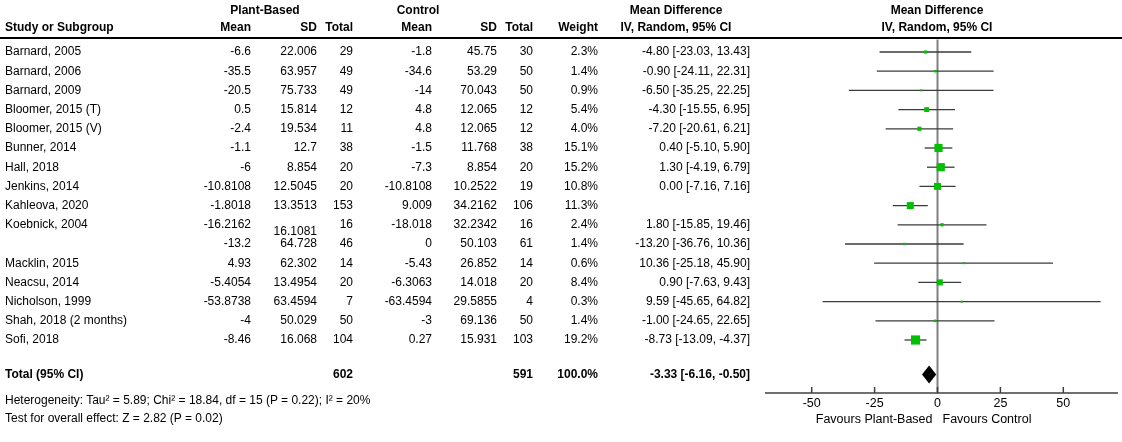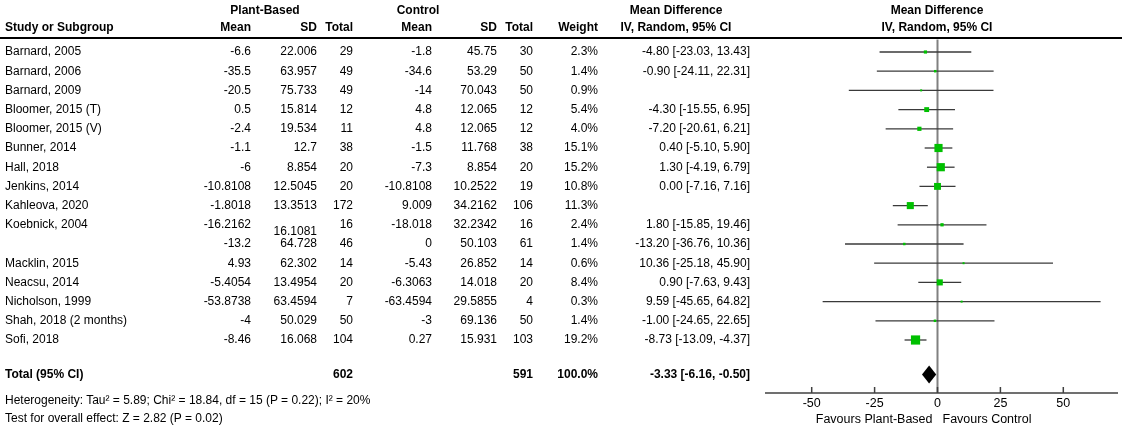--- a/index.html
+++ b/index.html
@@ -66,20 +66,21 @@
       </div>
       <div class="row" style="top: 80.8px;">
         <div class="cell" style="left: 5px;">Barnard, 2009</div>
         <div class="cell r" style="left: 161px; width: 90px;">-20.5</div>
         <div class="cell r" style="left: 227px; width: 90px;">75.733</div>
         <div class="cell r" style="left: 293px; width: 60px;">49</div>
         <div class="cell r" style="left: 342px; width: 90px;">-14</div>
         <div class="cell r" style="left: 407px; width: 90px;">70.043</div>
         <div class="cell r" style="left: 473px; width: 60px;">50</div>
         <div class="cell r" style="left: 528px; width: 70px;">0.9%</div>
+        <div class="cell r" style="left: 570px; width: 180px;">-6.50 [-35.25, 22.25]</div>
       </div>
       <div class="row" style="top: 100px;">
         <div class="cell" style="left: 5px;">Bloomer, 2015 (T)</div>
         <div class="cell r" style="left: 161px; width: 90px;">0.5</div>
         <div class="cell r" style="left: 227px; width: 90px;">15.814</div>
         <div class="cell r" style="left: 293px; width: 60px;">12</div>
         <div class="cell r" style="left: 342px; width: 90px;">4.8</div>
         <div class="cell r" style="left: 407px; width: 90px;">12.065</div>
         <div class="cell r" style="left: 473px; width: 60px;">12</div>
         <div class="cell r" style="left: 528px; width: 70px;">5.4%</div>
@@ -126,21 +127,21 @@
         <div class="cell r" style="left: 342px; width: 90px;">-10.8108</div>
         <div class="cell r" style="left: 407px; width: 90px;">10.2522</div>
         <div class="cell r" style="left: 473px; width: 60px;">19</div>
         <div class="cell r" style="left: 528px; width: 70px;">10.8%</div>
         <div class="cell r" style="left: 570px; width: 180px;">0.00 [-7.16, 7.16]</div>
       </div>
       <div class="row" style="top: 196px;">
         <div class="cell" style="left: 5px;">Kahleova, 2020</div>
         <div class="cell r" style="left: 161px; width: 90px;">-1.8018</div>
         <div class="cell r" style="left: 227px; width: 90px;">13.3513</div>
-        <div class="cell r" style="left: 293px; width: 60px;">172</div>
+        <div class="cell r" style="left: 293px; width: 60px;">153</div>
         <div class="cell r" style="left: 342px; width: 90px;">9.009</div>
         <div class="cell r" style="left: 407px; width: 90px;">34.2162</div>
         <div class="cell r" style="left: 473px; width: 60px;">106</div>
         <div class="cell r" style="left: 528px; width: 70px;">11.3%</div>
       </div>
       <div class="row" style="top: 215.2px;">
         <div class="cell" style="left: 5px;">Koebnick, 2004</div>
         <div class="cell r" style="left: 161px; width: 90px;">-16.2162</div>
         <div class="cell r" style="left: 227px; width: 90px; margin-top: 7px;">16.1081</div>
         <div class="cell r" style="left: 293px; width: 60px;">16</div>

